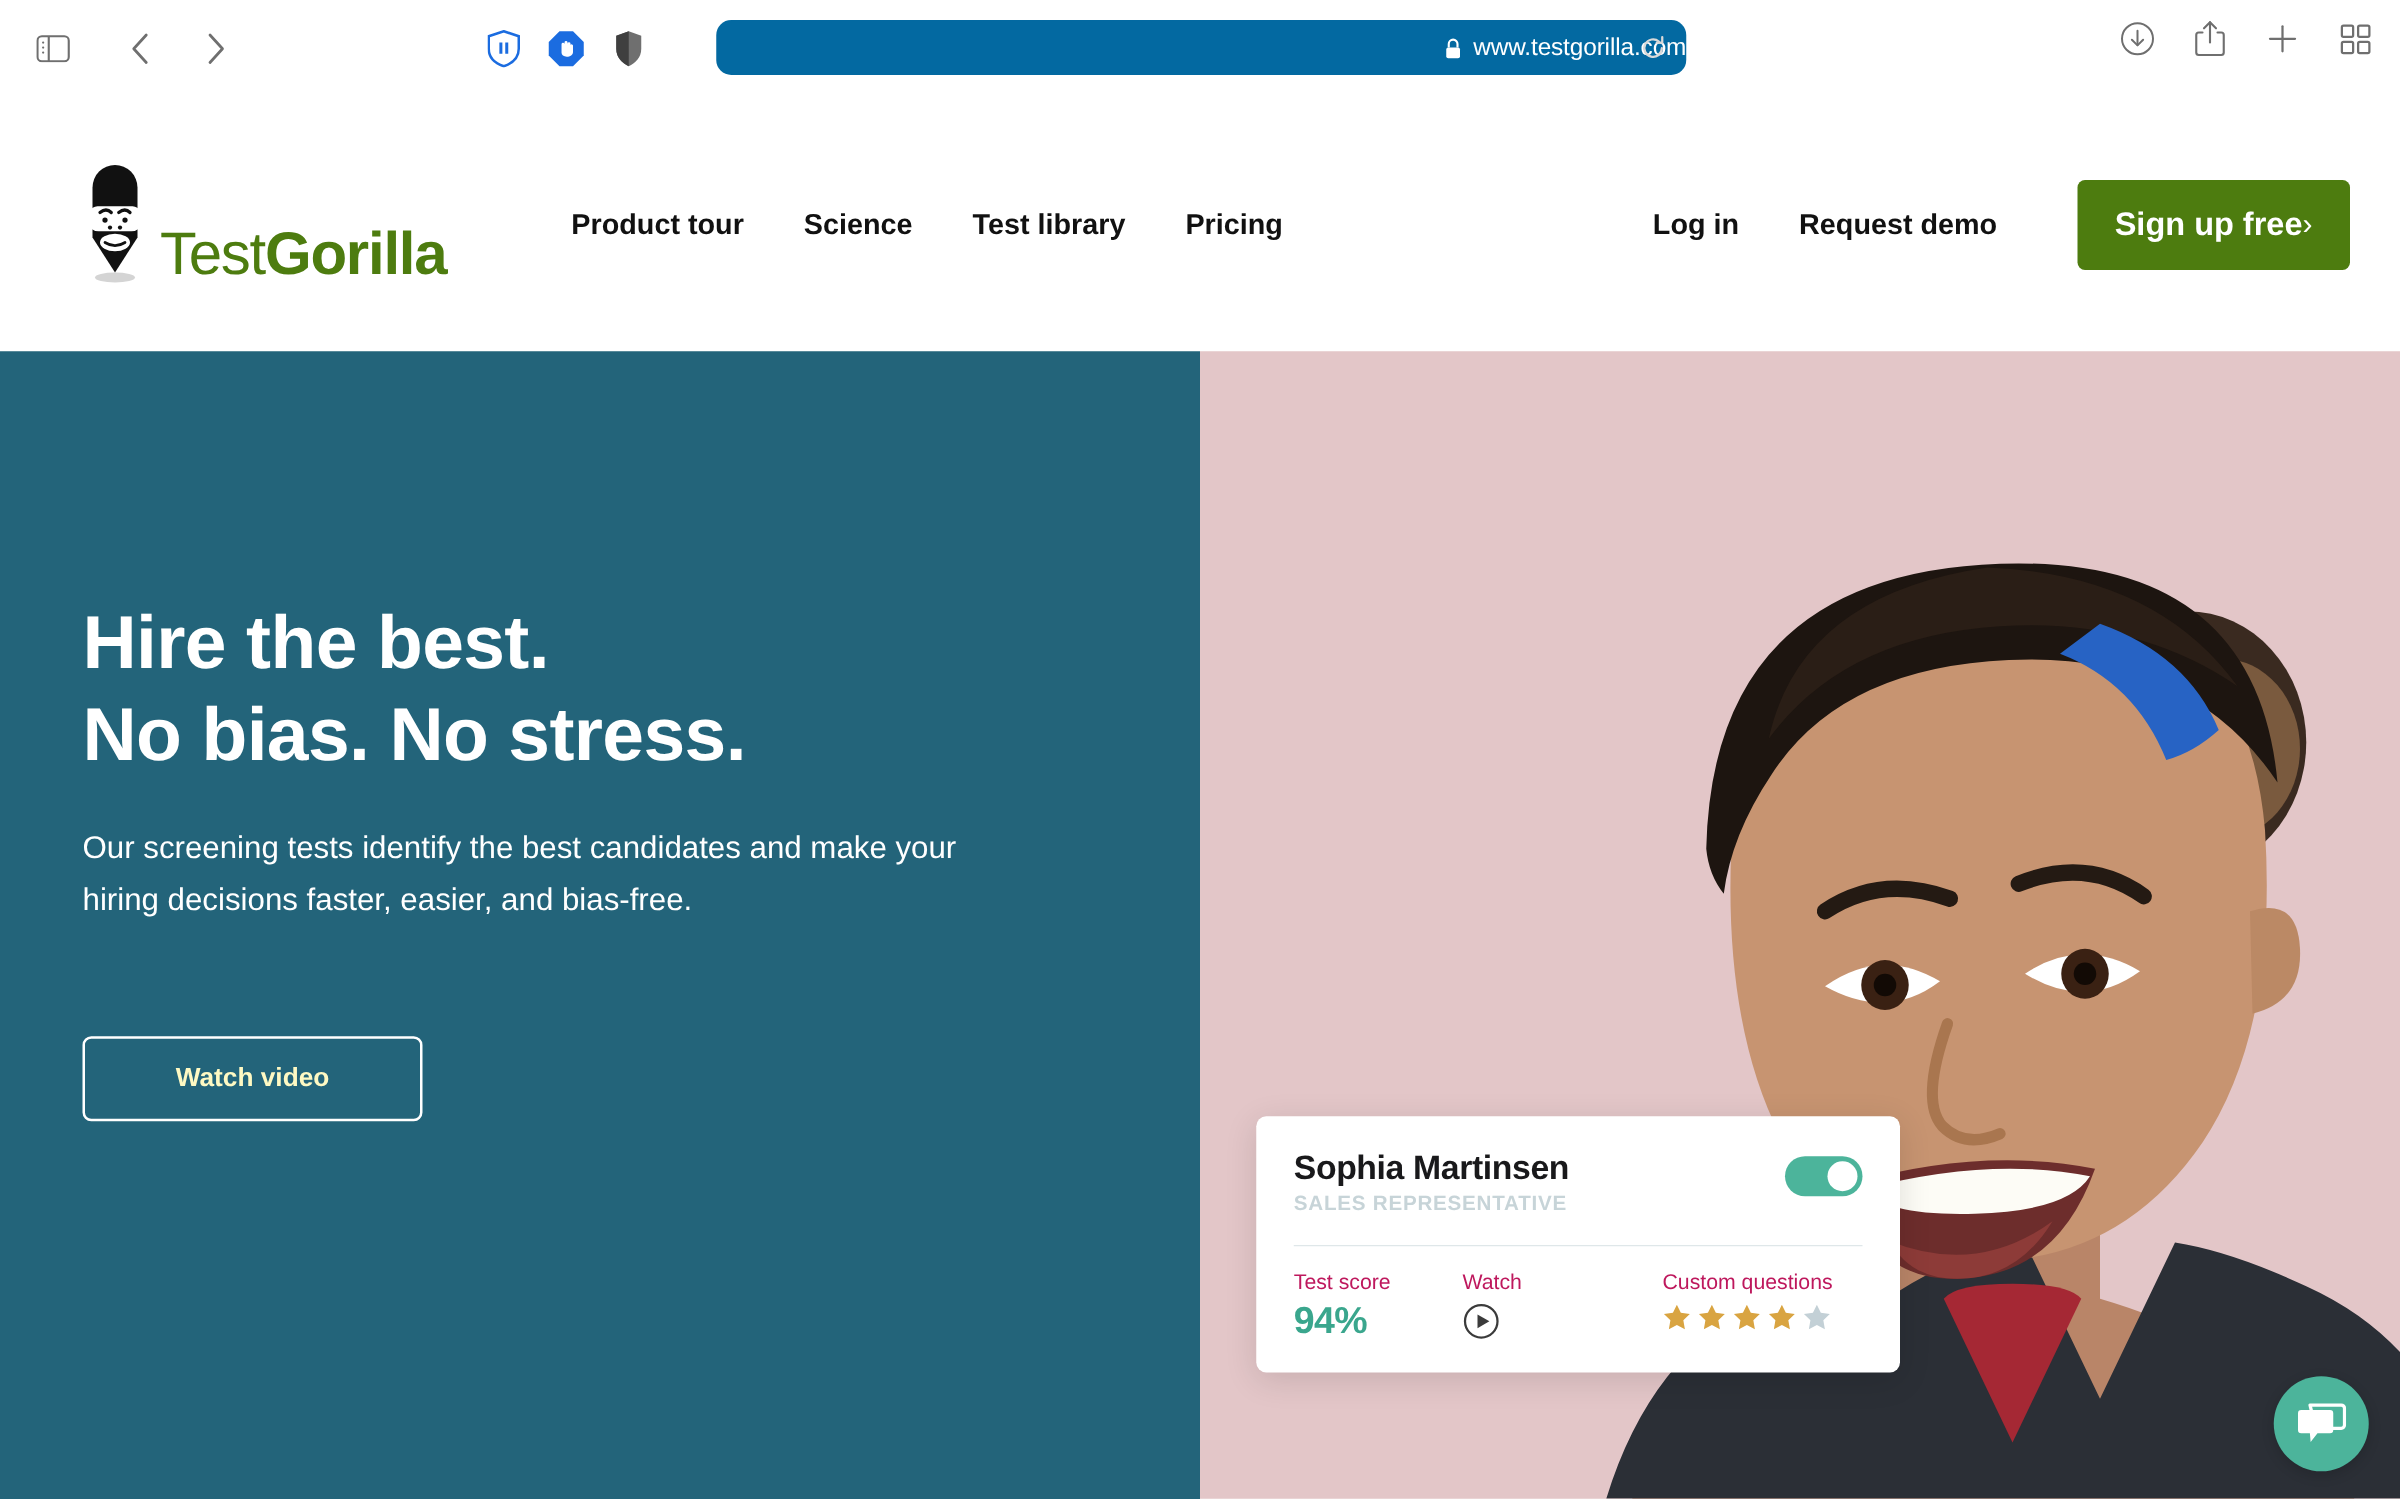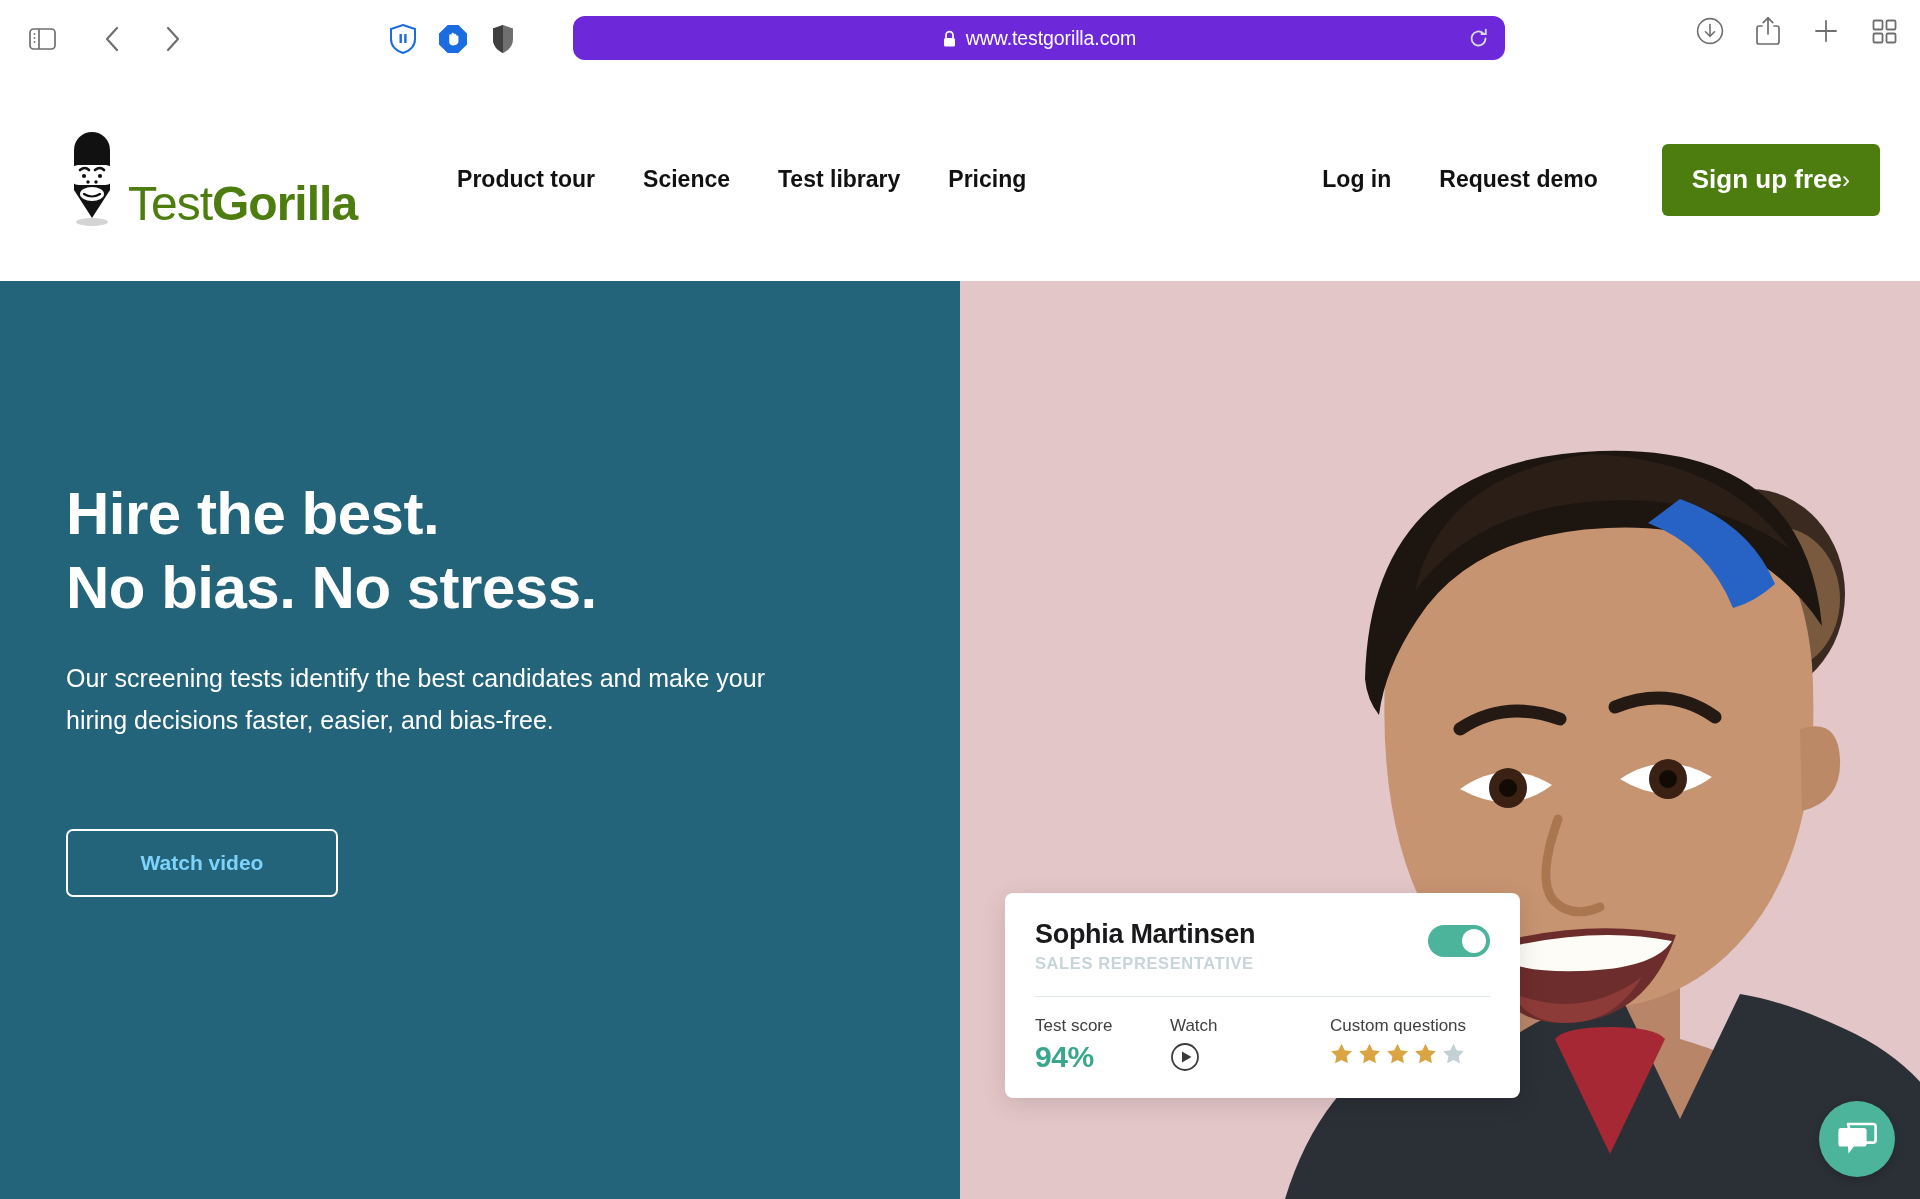--- a/index.html
+++ b/index.html
@@ -16,23 +16,23 @@
   }
   .chrome-left{ display:flex; align-items:center; gap:6px; margin-left:20px; }
   .chrome-btn{
     width:44px; height:44px; display:flex; align-items:center; justify-content:center;
     color:#7b7b7b;
   }
   .chrome-ext{ display:flex; align-items:center; gap:20px; margin-left:194px; }
   .ext-icon{ width:30px; height:30px; display:flex; align-items:center; justify-content:center; }
 
   .urlbar{
-    position:absolute; left:573px; top:16px; width:932px; height:44px;
-    background:#6d28d9; border-radius:12px;
-    display:flex; align-items:center; justify-content:center;
+    position:absolute; left:573px; top:16px; width:776px; height:44px;
+    background:#0369a1; border-radius:12px;
+    display:flex; align-items:center; justify-content:flex-end;
   }
   .urlbar-inner{ display:flex; align-items:center; gap:9px; }
   .lock-icon{ width:15px; height:17px; display:block; }
   .url-text{ color:#ffffff; font-size:19.5px; letter-spacing:-0.1px; }
   .reload-icon{ position:absolute; right:16px; top:12px; width:21px; height:21px; }
 
   .chrome-right{ position:absolute; right:22px; top:17px; display:flex; align-items:center; gap:30px; }
   .chrome-right .chrome-btn{ width:28px; height:28px; }
 
   
@@ -80,21 +80,21 @@
   .hero-sub{
     margin-top:32px; color:#ffffff; font-size:25px; line-height:42px; font-weight:400;
     max-width:820px;
   }
   .hero-ctas{ display:flex; align-items:center; gap:22px; margin-top:88px; }
   .btn-primary{
     background:#eceded; color:#111111; font-size:21px; font-weight:700;
     border:none; border-radius:7px; height:68px; width:265px; cursor:pointer;
   }
   .btn-outline{
-    background:transparent; color:#7dd3fc; font-size:21px; font-weight:700;
+    background:transparent; color:#fef9c3; font-size:21px; font-weight:700;
     border:2.5px solid #ffffff; border-radius:7px; height:68px; width:272px; cursor:pointer;
   }
 
   
   .photo{
     position:absolute; right:-60px; bottom:0; width:820px; height:900px;
   }
 
   
   .cand-card{
@@ -107,21 +107,21 @@
   .cand-role{ font-size:16.5px; font-weight:700; color:#c7d4d8; letter-spacing:0.6px; margin-top:4px; }
   .toggle{
     width:62px; height:32px; border-radius:16px; background:#4cb49b; position:relative; cursor:pointer;
     margin-top:6px;
   }
   .toggle .knob{
     position:absolute; right:4px; top:4px; width:24px; height:24px; border-radius:50%; background:#ffffff;
   }
   .cand-divider{ height:1px; background:#dfe7e9; margin:23px 0 0 0; }
   .cand-stats{ display:flex; align-items:flex-start; margin-top:19px; }
-  .stat-label{ font-size:17px; color:#404040; font-weight:400; }
+  .stat-label{ font-size:17px; color:#be185d; font-weight:400; }
   .stat-score{ font-size:30px; font-weight:700; color:#3aa68d; margin-top:4px; letter-spacing:-0.5px; }
   .stat-col-score{ width:135px; }
   .stat-col-video{ width:160px; }
   .stat-col-cq{ flex:1; }
   .play-icon{ margin-top:6px; }
   .stars{ display:flex; gap:5px; margin-top:6px; }
 
   
   .chat-widget{
     position:absolute; right:25px; bottom:22px; width:76px; height:76px;

